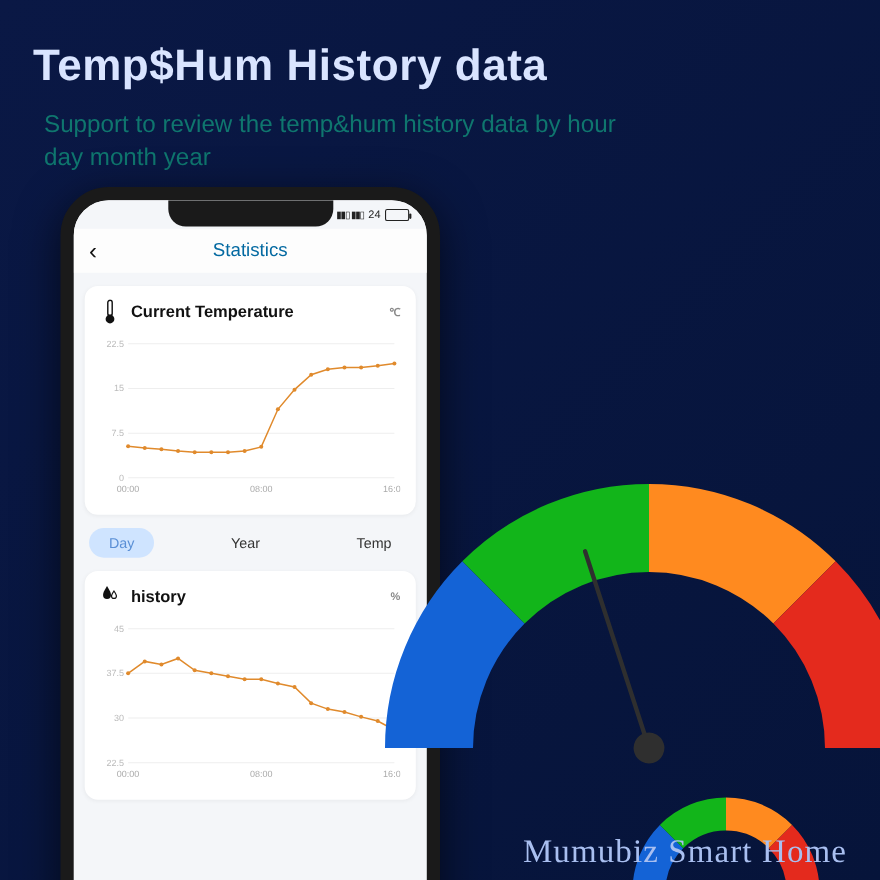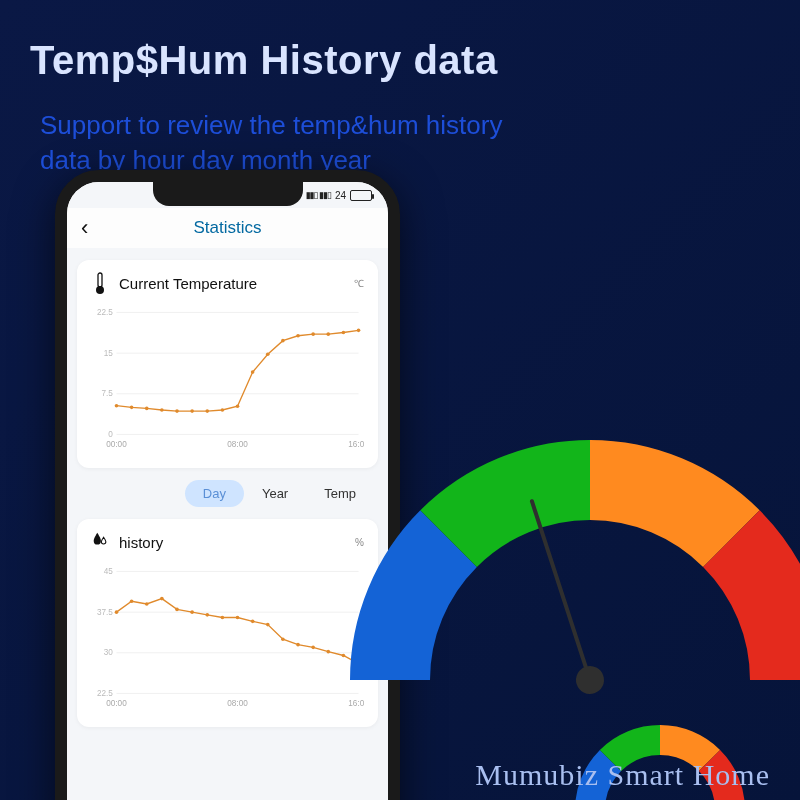--- a/index.html
+++ b/index.html
@@ -8,21 +8,21 @@
     background: linear-gradient(135deg, #0a1845 0%, #06143a 100%);
     font-family: -apple-system, Helvetica, Arial, sans-serif;
     position: relative; overflow: hidden;
   }
   .headline {
     position: absolute; top: 38px; left: 30px;
     color: #d9e4ff; font-size: 40px; font-weight: 600; letter-spacing: 0.5px;
   }
   .subhead {
     position: absolute; top: 98px; left: 40px; width: 520px;
-    color: #1d4ed8; font-size: 26px; line-height: 1.35; margin-top: 10px;
+    color: #0f766e; font-size: 22px; line-height: 1.35;
   }
   .brand {
     position: absolute; bottom: 8px; right: 30px;
     color: #a9bff0; font-size: 30px; font-family: Georgia, serif; letter-spacing: 1px; margin-top: 20px;
   }
   
   .phone {
     position: absolute; top: 170px; left: 55px;
     width: 345px; height: 720px;
     border: 12px solid #1a1a1a; border-radius: 44px;
@@ -47,32 +47,32 @@
     height: 40px; display:flex; align-items:center; justify-content:center;
     background:#fdfdfd; position:relative;
   }
   .back { position:absolute; left:14px; font-size:22px; color:#111; }
   .nav-title { font-size:17px; font-weight:400; color:#0369a1; }
 
   .card {
     background:#fff; border-radius:12px; margin:12px 10px; padding:12px 14px 10px;
     box-shadow: 0 1px 4px rgba(0,0,0,.05);
   }
-  .card-head { display:flex; align-items:center; gap:10px; }
+  .card-head { display:flex; align-items:center; gap:10px;font-weight:bold; }
   .card-head .ic { width:18px; height:22px; display:inline-block; }
   .card-title { font-size:15px; color:#111; }
   .unit { margin-left:auto; font-size:10px; color:#888; }
 
   .chart { position:relative; height:160px; margin-top:4px; }
   .ylabel { font-size:9px; fill:#bbb; }
   .xlabel { font-size:9px; fill:#aaa; }
   .series { fill:none; stroke:#e08a2c; stroke-width:1.5; }
   .pt { fill:#e08a2c; }
 
-  .range-tabs { display:flex; justify-content:flex-end; margin:6px 14px 0; }
+  .range-tabs { display:flex; justify-content:space-between; margin:6px 14px 0; }
   .range-tabs div {
     font-size:13px; color:#333; padding:6px 18px; border-radius:14px;
   }
   .range-tabs .active { background:#cfe4ff; color:#5a8fd6; }
 
   
   .gauge-large {
     position: absolute; left: 330px; top: 420px; width: 520px; height: 520px;
   }
   .needle {

